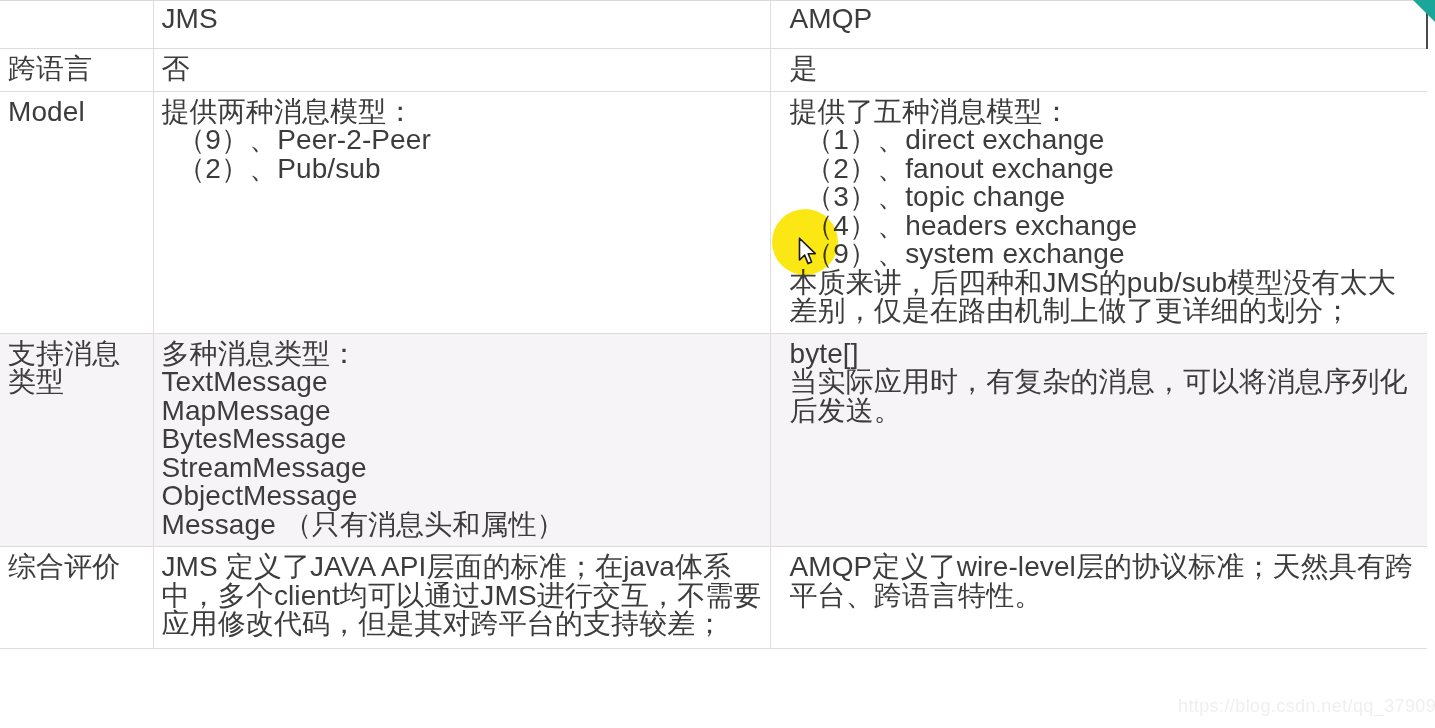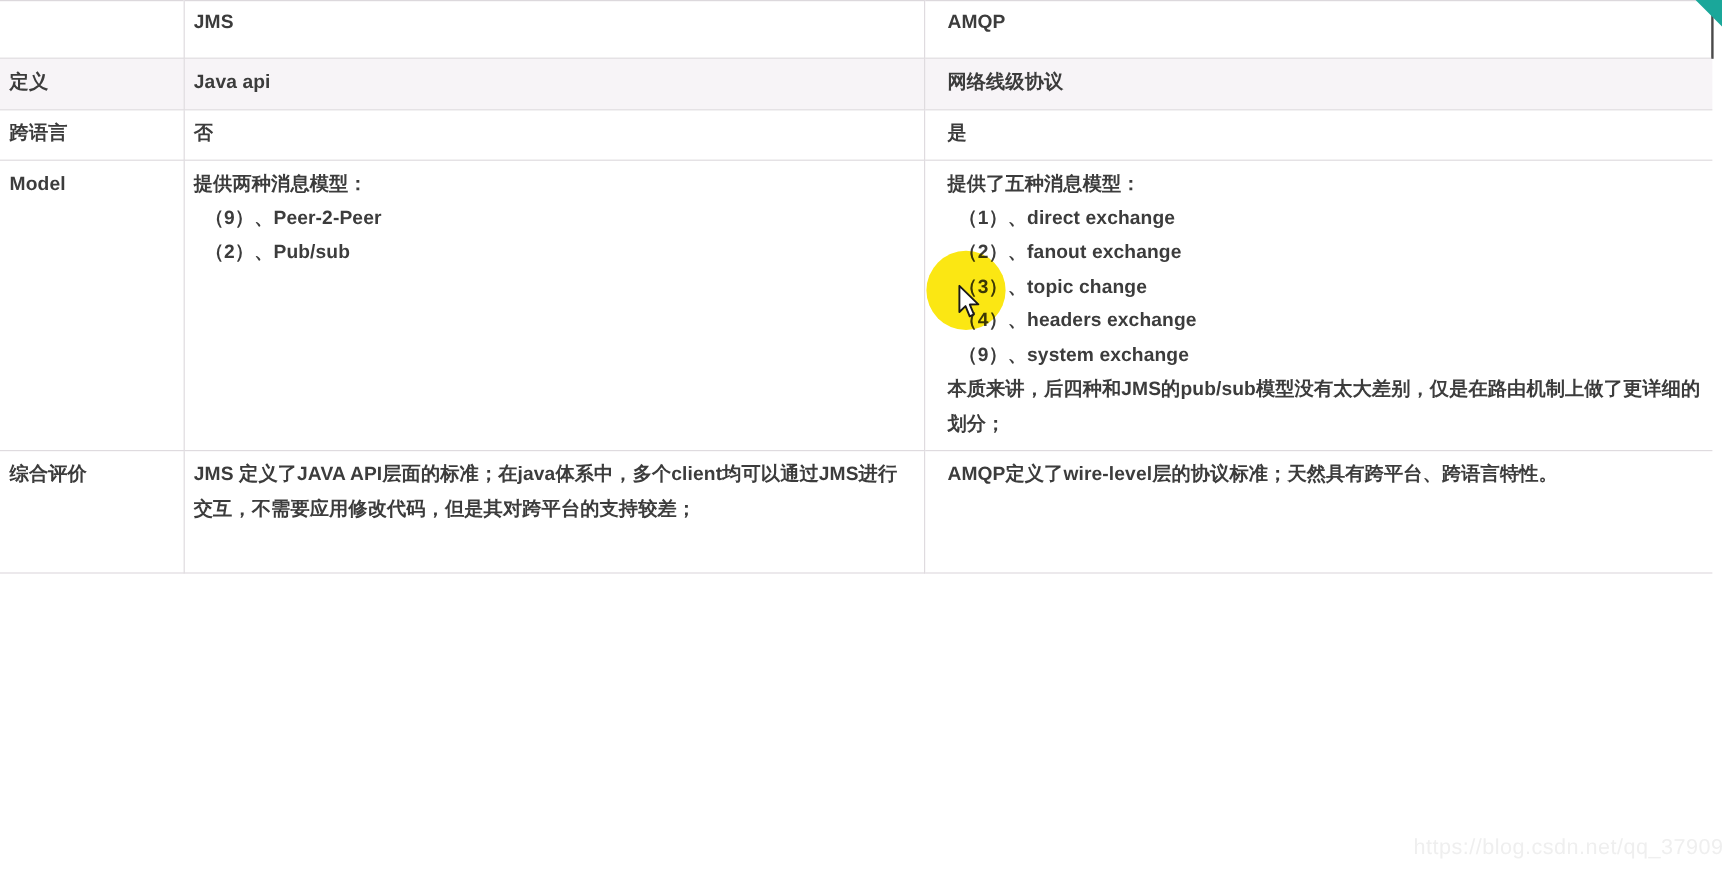--- a/index.html
+++ b/index.html
@@ -33,23 +33,23 @@
 
   table.cmp col.c-label { width: 153px; }
   table.cmp col.c-jms   { width: 617px; }
   table.cmp col.c-amqp  { width: 657px; }
 
   table.cmp td {
     vertical-align: top;
     border-right: 1px solid #dfdbdf;
     border-bottom: 1px solid #dfdbdf;
     padding: 6px 8px 7px 8px;
-    font-size: 16px;
+    font-size: 28px;
     line-height: 28.5px;
-    font-weight: 700;
+    font-weight: 400;
     color: #3c3c3c;
     letter-spacing: 0.1px;
     white-space: pre-wrap;
     word-break: break-word;
   }
   table.cmp td.first { border-left: none; }
   table.cmp td.last  { border-right: none; padding-left: 19px; }
 
   
   tr.tint td { background: #f7f4f7; }
@@ -132,25 +132,20 @@
       <col class="c-amqp">
     </colgroup>
     <tbody>
 
       <tr class="head plain">
         <td class="first"></td>
         <td>JMS</td>
         <td class="last">AMQP</td>
       </tr>
 
-      <tr class="tint r-def">
-        <td class="first">定义</td>
-        <td>Java api</td>
-        <td class="last">网络线级协议</td>
-      </tr>
 
       <tr class="plain r-lang">
         <td class="first">跨语言</td>
         <td>否</td>
         <td class="last">是</td>
       </tr>
 
 
       <tr class="plain r-model">
         <td class="first">Model</td>
@@ -159,20 +154,32 @@
   （2）、Pub/sub</td>
         <td class="last">提供了五种消息模型：
   （1）、direct exchange
   （2）、fanout exchange
   （3）、topic change
   （4）、headers exchange
   （9）、system exchange
 本质来讲，后四种和JMS的pub/sub模型没有太大差别，仅是在路由机制上做了更详细的划分；</td>
       </tr>
 
+      <tr class="tint r-types">
+        <td class="first">支持消息类型</td>
+        <td>多种消息类型：
+TextMessage
+MapMessage
+BytesMessage
+StreamMessage
+ObjectMessage
+Message （只有消息头和属性）</td>
+        <td class="last">byte[]
+当实际应用时，有复杂的消息，可以将消息序列化后发送。</td>
+      </tr>
 
       <tr class="plain r-eval">
         <td class="first">综合评价</td>
         <td>JMS 定义了JAVA API层面的标准；在java体系中，多个client均可以通过JMS进行交互，不需要应用修改代码，但是其对跨平台的支持较差；</td>
         <td class="last">AMQP定义了wire-level层的协议标准；天然具有跨平台、跨语言特性。</td>
       </tr>
 
     </tbody>
   </table>
 

